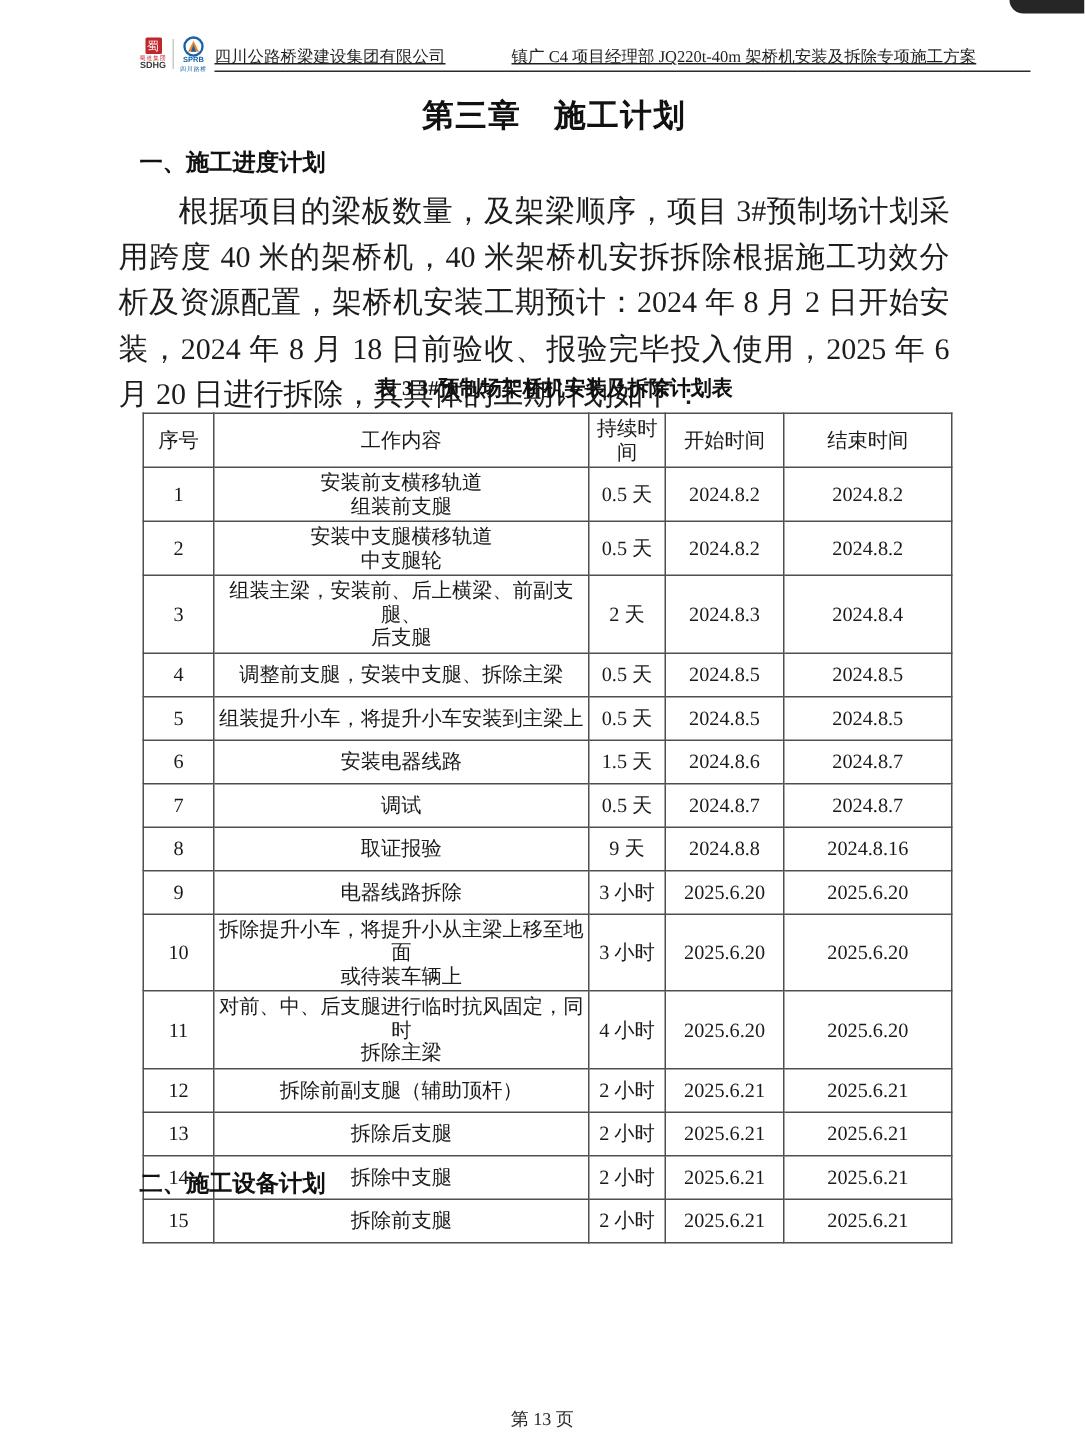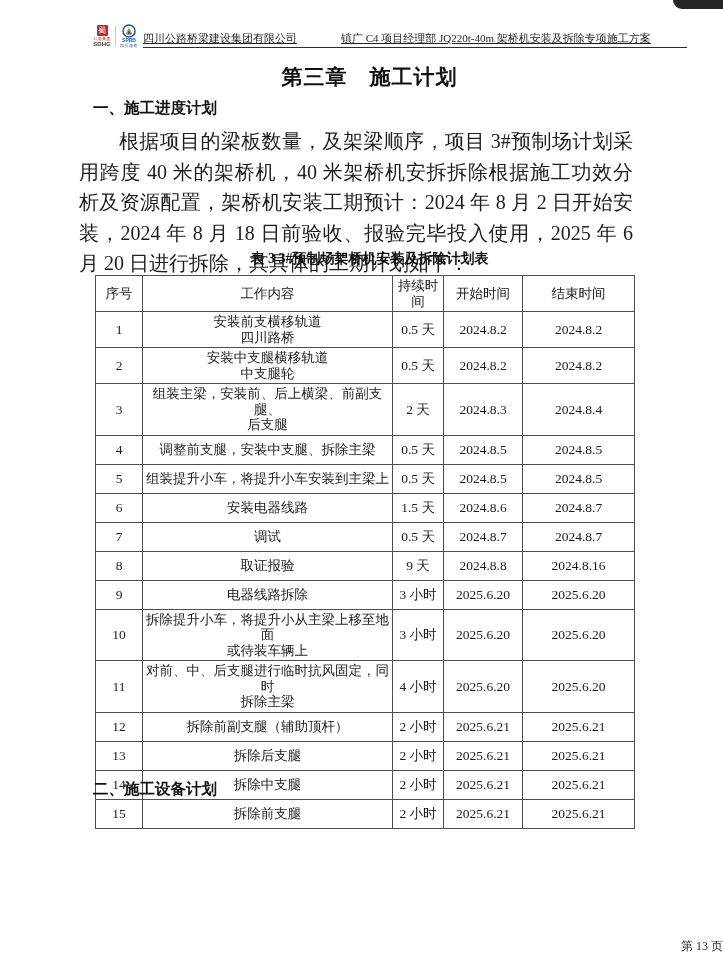--- a/index.html
+++ b/index.html
@@ -73,21 +73,21 @@
     border:1px solid #4f4f4f; text-align:center; vertical-align:middle;
     font-size:13.5px; line-height:15.5px; padding:2px 2px; font-weight:normal;
     color:#1a1a1a;
   }
   table.plan thead tr { height:32px; }
   table.plan tbody tr { height:29px; }
   table.plan td.work { white-space:pre-line; }
 
   
   .page-footer {
-    position:absolute; top:938px; left:0; width:723px; text-align:right;
+    position:absolute; top:938px; left:0; width:723px; text-align:center;
     font-size:12px; color:#2a2a2a;
   }
 </style>
 </head>
 <body>
 
 <div class="page">
 
   <div class="top-pill"></div>
 
@@ -136,21 +136,21 @@
           <th>工作内容</th>
           <th>持续时间</th>
           <th>开始时间</th>
           <th>结束时间</th>
         </tr>
     </thead>
     <tbody>
         <tr>
           <td>1</td>
           <td class="work">安装前支横移轨道
-四川路桥</td>
+组装前支腿</td>
           <td>0.5 天</td>
           <td>2024.8.2</td>
           <td>2024.8.2</td>
         </tr>
         <tr>
           <td>2</td>
           <td class="work">安装中支腿横移轨道
 中支腿轮</td>
           <td>0.5 天</td>
           <td>2024.8.2</td>

